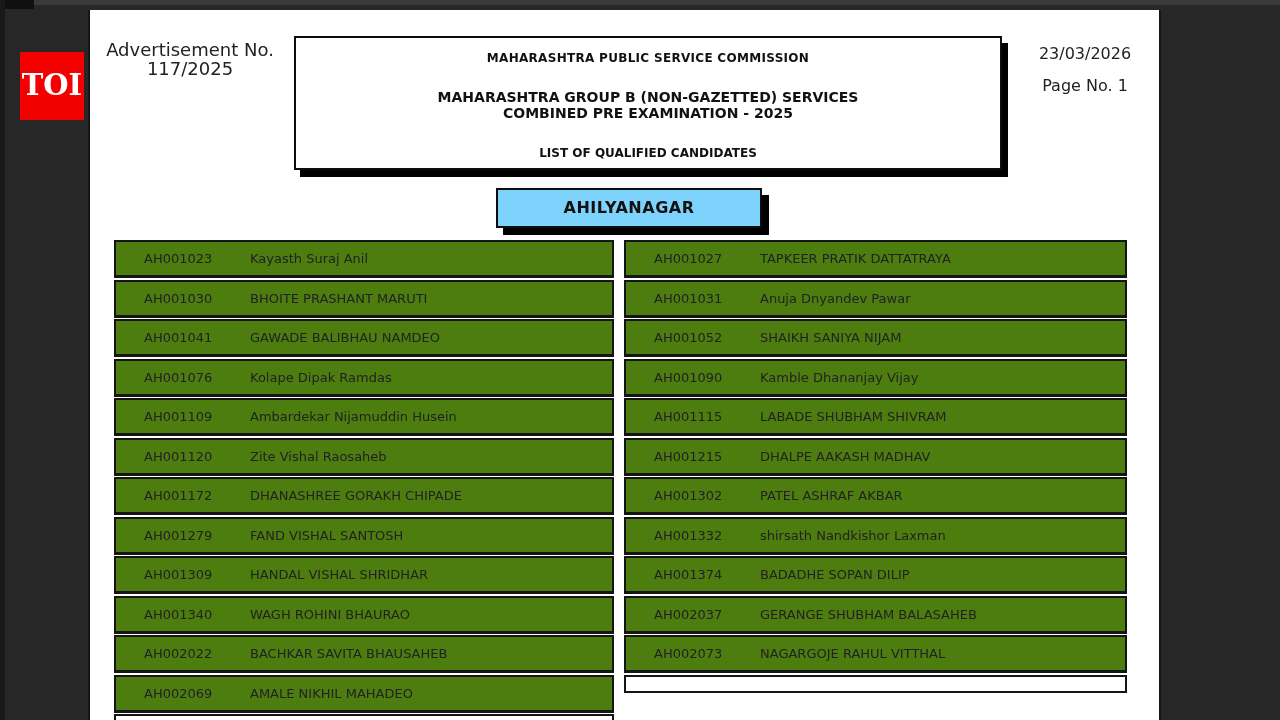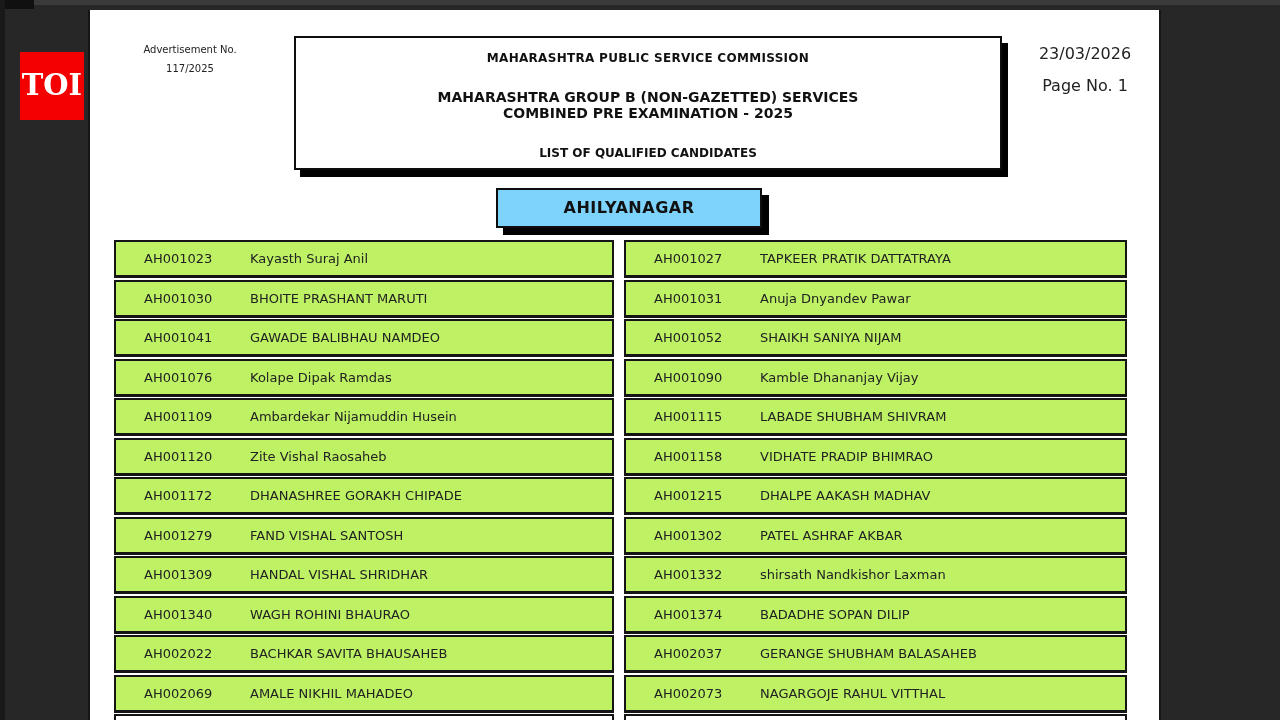--- a/index.html
+++ b/index.html
@@ -47,21 +47,21 @@
     background: #ffffff;
     border-left: 2px solid #161616;
     border-right: 2px solid #161616;
     overflow: hidden;
     color: #1c1c1c;
   }
   .adv-block {
     position: absolute; left: 10px; top: 30px;
     width: 180px;
     text-align: center;
-    font-size: 10px;
+    font-size: 18px;
     line-height: 19px;
     color: #222222;
   }
   .meta-block {
     position: absolute; left: 930px; top: 34px;
     width: 130px;
     text-align: center;
     font-size: 16px;
     color: #222222;
   }
@@ -96,21 +96,21 @@
   .col {
     position: absolute; top: 230px;
   }
   .col-left  { left: 24px;  width: 500px; }
   .col-right { left: 534px; width: 503px; }
   .row {
     height: 38px;
     border: 2px solid #151515;
     border-bottom-width: 3px;
     margin-bottom: 1.5px;
-    background: #bef264;
+    background: #4d7c0f;
     display: flex;
     align-items: center;
     font-size: 13px;
     color: #222222;
   }
   .roll { margin-left: 28px; width: 106px; flex: 0 0 auto; }
   .name { flex: 1 1 auto; }
   
   .col::after {
     content: "";
@@ -231,24 +231,20 @@
   <div class="row">
     <span class="roll">AH001090</span>
     <span class="name">Kamble Dhananjay Vijay</span>
   </div>
 
   <div class="row">
     <span class="roll">AH001115</span>
     <span class="name">LABADE SHUBHAM SHIVRAM</span>
   </div>
 
-  <div class="row">
-    <span class="roll">AH001158</span>
-    <span class="name">VIDHATE PRADIP BHIMRAO</span>
-  </div>
 
   <div class="row">
     <span class="roll">AH001215</span>
     <span class="name">DHALPE AAKASH MADHAV</span>
   </div>
 
   <div class="row">
     <span class="roll">AH001302</span>
     <span class="name">PATEL ASHRAF AKBAR</span>
   </div>

